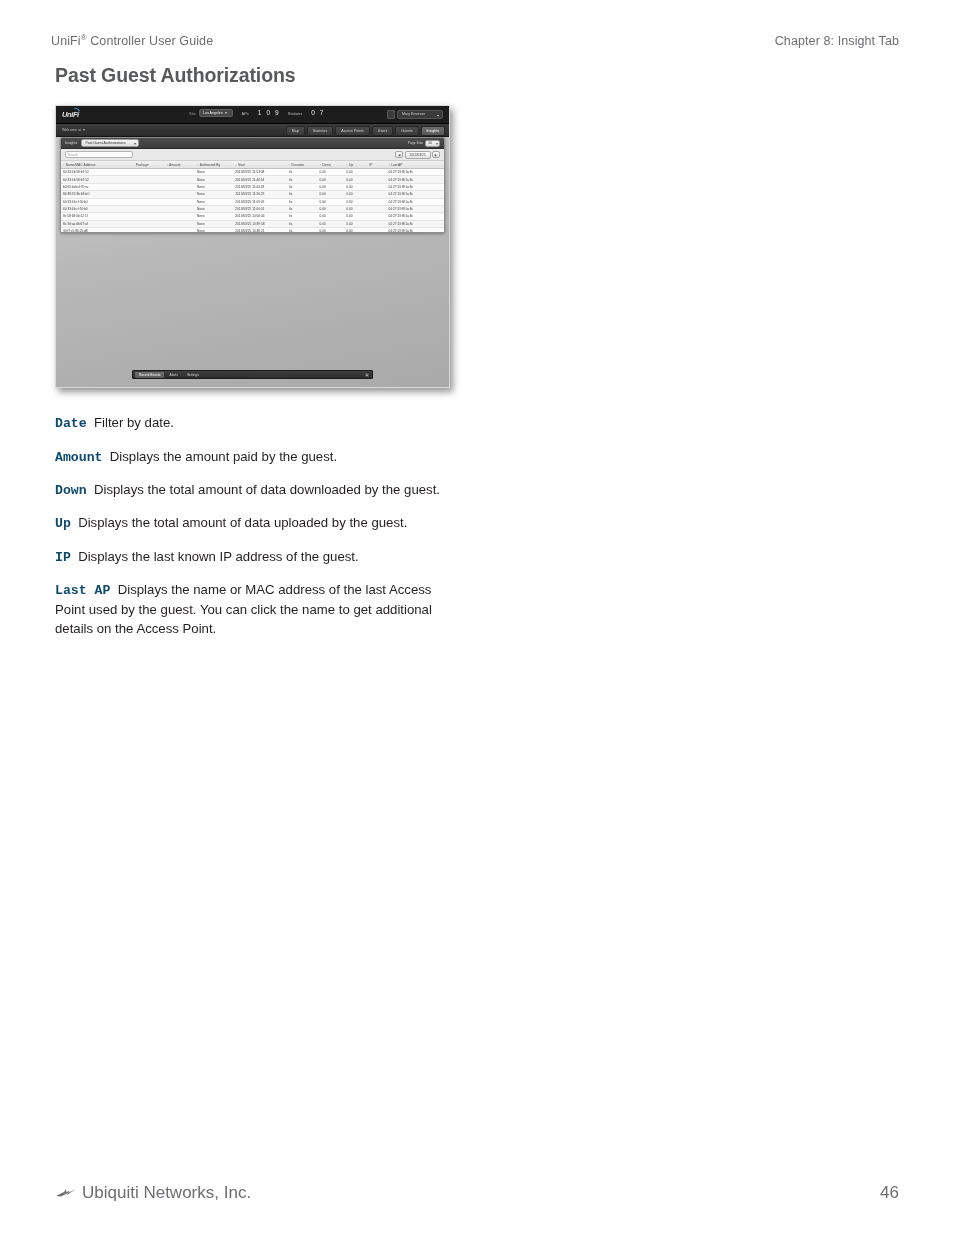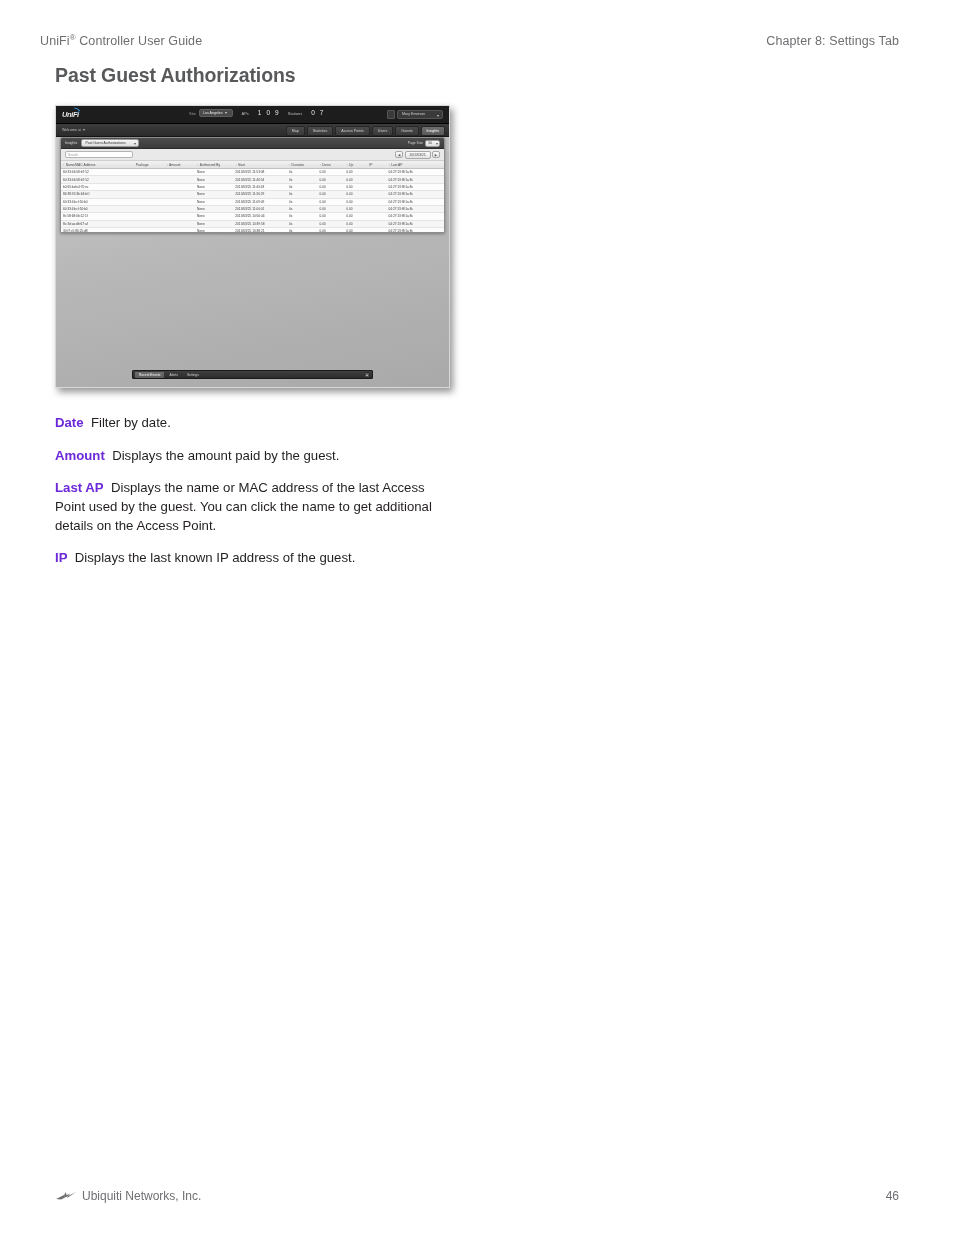--- a/index.html
+++ b/index.html
@@ -8,21 +8,21 @@
     width: 954px; height: 1235px;
     background: #ffffff;
     font-family: "Liberation Sans", sans-serif;
     color: #231f20;
     position: relative;
     overflow: hidden;
   }
 
   
   .page-header {
-    position: absolute; top: 33px; left: 40px; right: 55px;
+    position: absolute; top: 33px; left: 51px; right: 55px;
     display: flex; justify-content: space-between; align-items: baseline;
     font-size: 12.5px; color: #6d6e71; letter-spacing: .1px;
   }
   .page-header .reg { font-size: 8px; vertical-align: super; }
 
   h1.page-title {
     position: absolute; top: 64px; left: 55px;
     margin: 0; font-size: 19.5px; font-weight: bold;
     color: #58595b; letter-spacing: -.1px;
   }
@@ -167,38 +167,38 @@
     background:linear-gradient(#5c5c5c,#494949); border:1px solid #2e2e2e; border-radius:1px;
     color:#ddd; font-size:3px; display:flex; align-items:center; justify-content:center;
   }
 
   
   .defs {
     position:absolute; top:400px; left:55px; width:400px;
     font-size:13.2px; line-height:1.45; color:#231f20;
   }
   .def { margin-bottom: 10.5px; }
-  .def .term { color:#6d28d9; font-weight:bold; }
+  .def .term { color:#0c4a6e; font-weight:bold;font-family:Liberation Mono, monospace; }
   .def .desc { }
 
   
   .page-footer {
     position:absolute; bottom:32px; left:55px; right:55px;
     display:flex; justify-content:space-between; align-items:center;
-    font-size:12px; color:#6d6e71;
+    font-size:17px; color:#6d6e71;
   }
   .footer-left { display:flex; align-items:center; gap:5px; }
   .ubnt-mark { width:22px; height:12px; flex:none; }
 </style>
 </head>
 <body>
 
 <div class="page-header">
   <div><span>UniFi</span><span class="reg">®</span><span> Controller User Guide</span></div>
-  <div>Chapter 8: Settings Tab</div>
+  <div>Chapter 8: Insight Tab</div>
 </div>
 
 <h1 class="page-title">Past Guest Authorizations</h1>
 
 <div class="figure">
 
   <div class="ui-topbar">
     <div class="ui-logo">
       <span>UniFi</span><span class="arc"></span>
     </div>
@@ -432,22 +432,24 @@
     <span class="dock-tab active">Recent Events</span>
     <span class="dock-tab">Alerts</span>
     <span class="dock-tab">Settings</span>
     <span class="dock-expand">▲</span>
   </div>
 </div>
 
 <div class="defs">
     <p class="def"><span class="term">Date</span><span class="desc">&nbsp;&nbsp;Filter by date.</span></p>
     <p class="def"><span class="term">Amount</span><span class="desc">&nbsp;&nbsp;Displays the amount paid by the guest.</span></p>
+    <p class="def"><span class="term">Down</span><span class="desc">&nbsp;&nbsp;Displays the total amount of data downloaded by the guest.</span></p>
+    <p class="def"><span class="term">Up</span><span class="desc">&nbsp;&nbsp;Displays the total amount of data uploaded by the guest.</span></p>
+    <p class="def"><span class="term">IP</span><span class="desc">&nbsp;&nbsp;Displays the last known IP address of the guest.</span></p>
     <p class="def"><span class="term">Last AP</span><span class="desc">&nbsp;&nbsp;Displays the name or MAC address of the last Access Point used by the guest. You can click the name to get additional details on the Access Point.</span></p>
-    <p class="def"><span class="term">IP</span><span class="desc">&nbsp;&nbsp;Displays the last known IP address of the guest.</span></p>
   </div>
 
 <div class="page-footer">
   <div class="footer-left">
     <svg class="ubnt-mark" viewBox="0 0 44 24">
       <path d="M2 18 L20 9 L18 13 L30 7 L26 12 L42 4 L24 16 L26 12 L12 19 Z" fill="#6d6e71"></path>
       <path d="M21 4 L24 12 L18 12 Z" fill="#6d6e71"></path>
     </svg>
     <span>Ubiquiti Networks, Inc.</span>
   </div>

